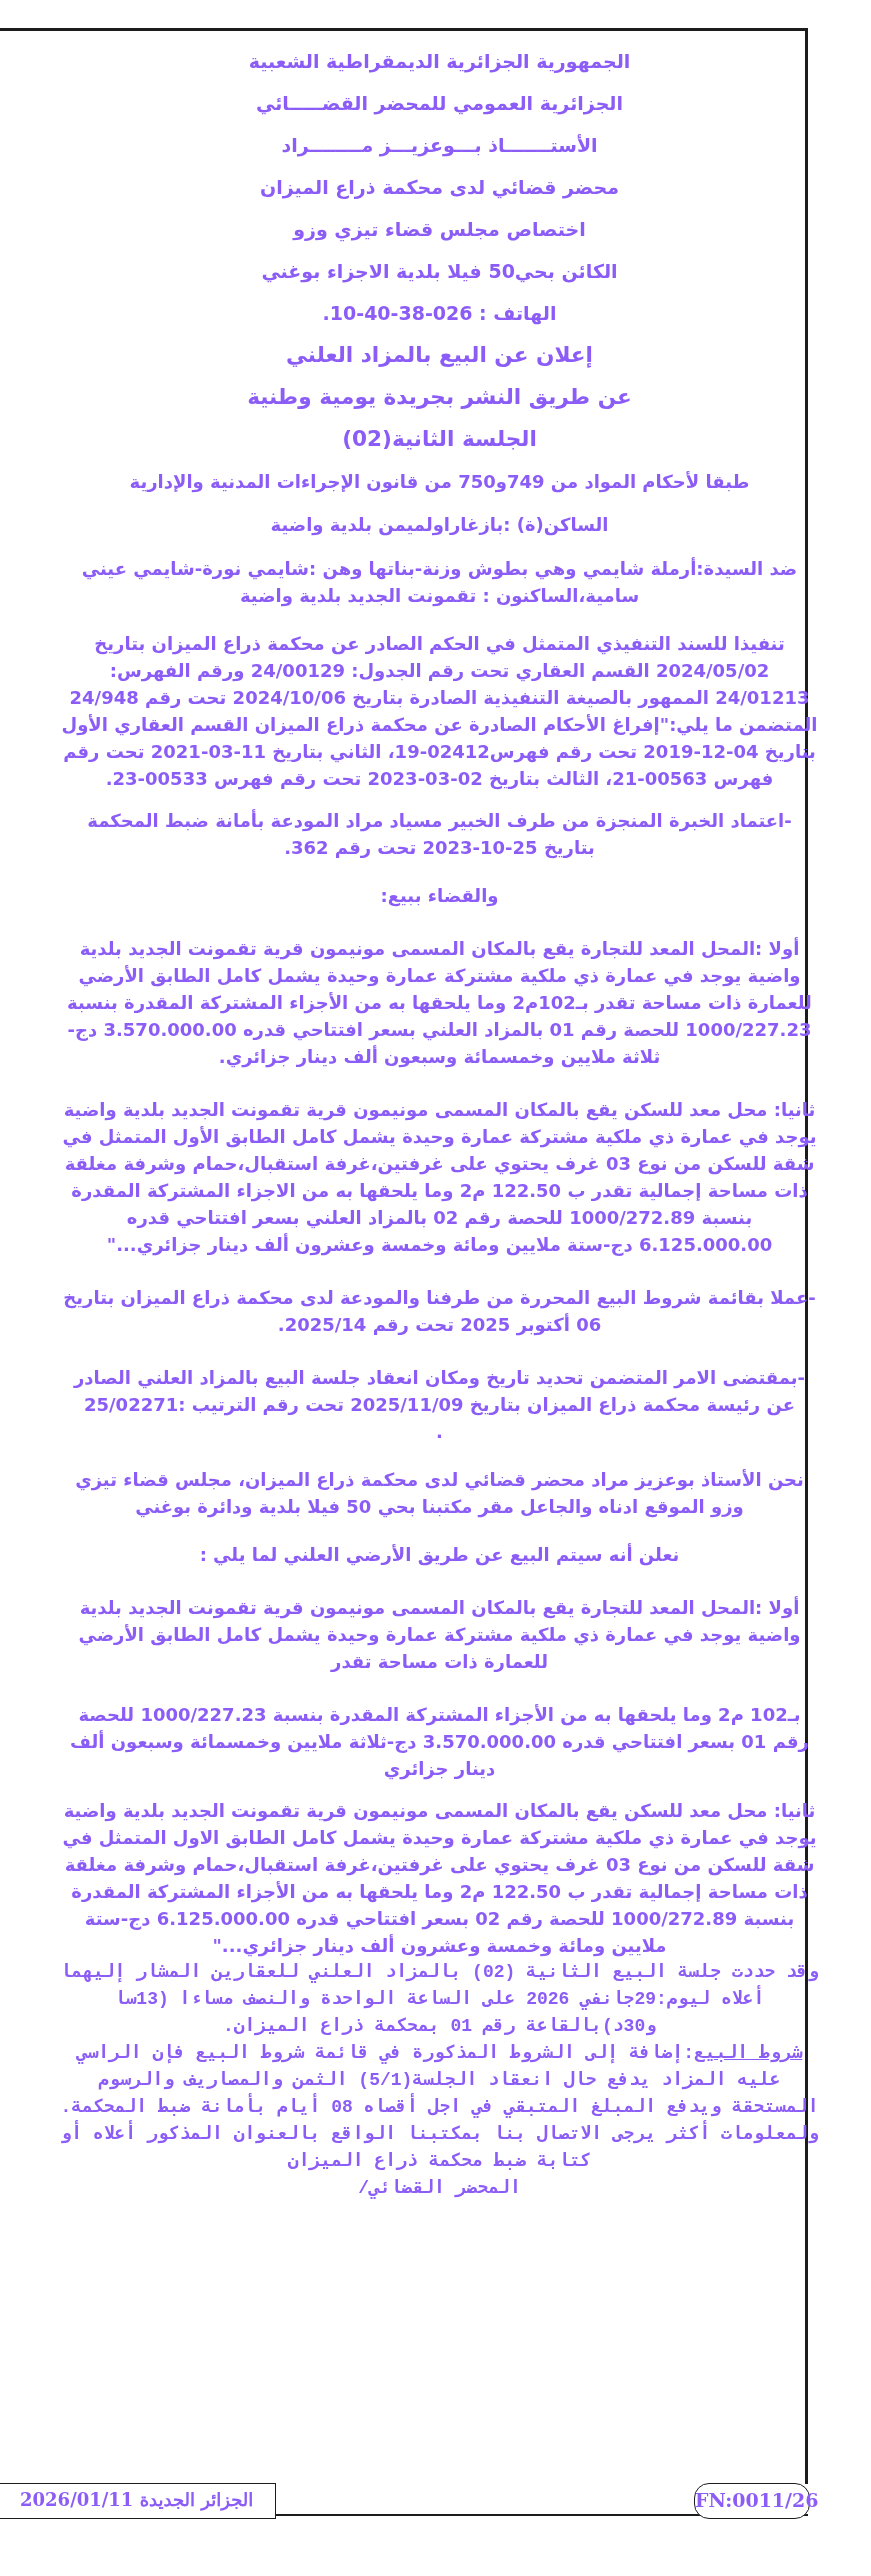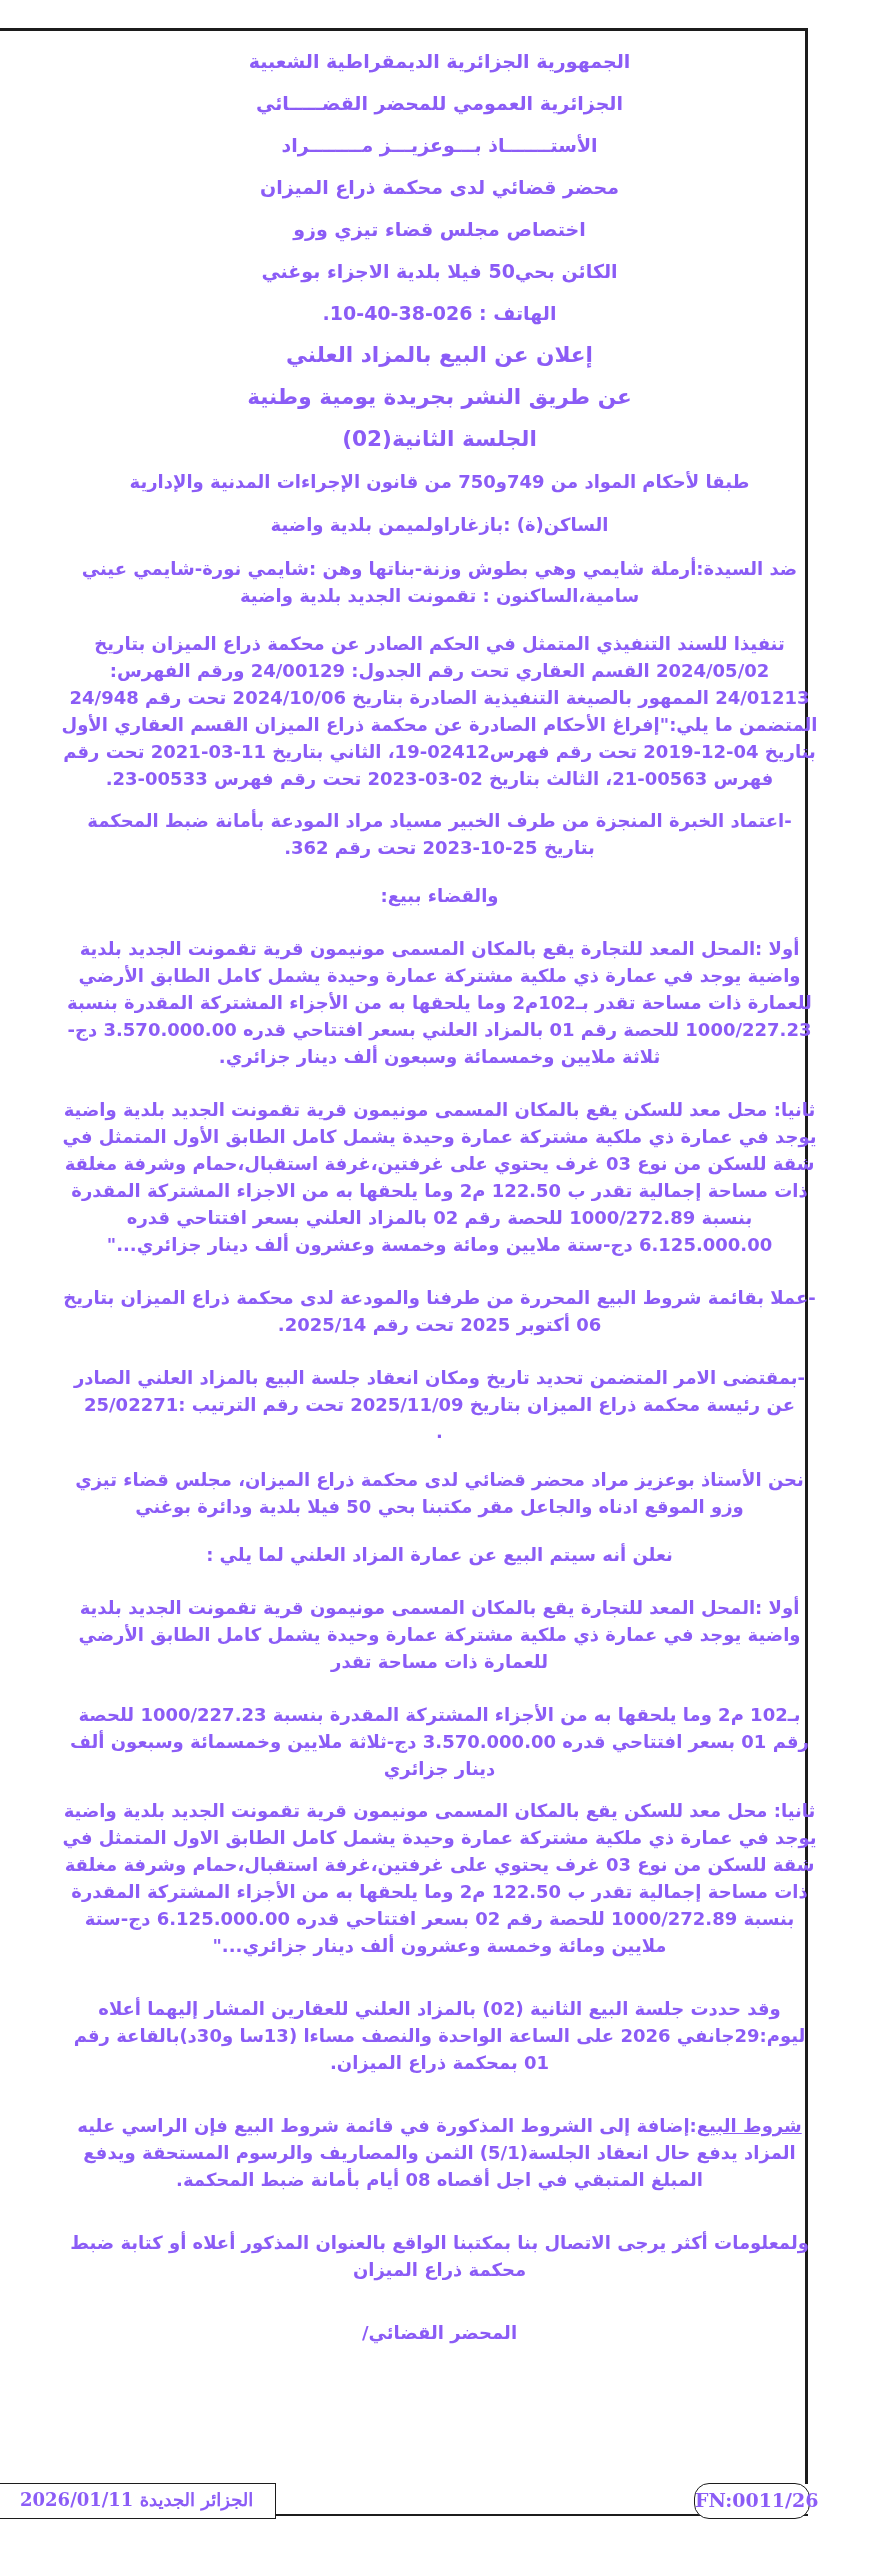--- a/index.html
+++ b/index.html
@@ -22,21 +22,21 @@
   }
   p{margin:0;padding:0;}
   .lh  {font-size:19px;line-height:42px;}
   .ttl {font-size:21.6px;line-height:42px;}
   .intro{font-size:18px;line-height:43px;}
   .para{font-size:18px;line-height:27px;}
   .mt0{margin-top:9.4px;}
   .mt1{margin-top:15px;}
   .mt2{margin-top:21px;}
   .mt3{margin-top:26px;}
-  .mt4{margin-top:36px;}
+  .mt4{font-family:Liberation Mono, monospace;}
   .u{text-decoration:underline;}
   .stamp{
     position:absolute;
     background:#ffffff;
     border:1.9px solid #1c1c1c;
     box-sizing:border-box;
     text-align:center;
     font-family:"DejaVu Serif","Liberation Serif",serif;
     font-weight:700;
   }
@@ -87,21 +87,21 @@
 
     <p class="para mt3">ثانيا: محل معد للسكن يقع بالمكان المسمى مونيمون قرية تقمونت الجديد بلدية واضية يوجد في عمارة ذي ملكية مشتركة عمارة وحيدة يشمل كامل الطابق الأول المتمثل في شقة للسكن من نوع 03 غرف يحتوي على غرفتين،غرفة استقبال،حمام وشرفة مغلقة ذات مساحة إجمالية تقدر ب 122.50 م2 وما يلحقها به من الاجزاء المشتركة المقدرة بنسبة 1000/272.89 للحصة رقم 02 بالمزاد العلني بسعر افتتاحي قدره 6.125.000.00 دج-ستة ملايين ومائة وخمسة وعشرون ألف دينار جزائري..."</p>
 
     <p class="para mt3">-عملا بقائمة شروط البيع المحررة من طرفنا والمودعة لدى محكمة ذراع الميزان بتاريخ 06 أكتوبر 2025 تحت رقم 2025/14.</p>
 
     <p class="para mt3">-بمقتضى الامر المتضمن تحديد تاريخ ومكان انعقاد جلسة البيع بالمزاد العلني الصادر عن رئيسة محكمة ذراع الميزان بتاريخ 2025/11/09 تحت رقم الترتيب :25/02271</p>
     <p class="para">.</p>
 
     <p class="para mt2">نحن الأستاذ بوعزيز مراد محضر قضائي لدى محكمة ذراع الميزان، مجلس قضاء تيزي وزو الموقع ادناه والجاعل مقر مكتبنا بحي 50 فيلا بلدية ودائرة بوغني</p>
 
-    <p class="para mt2">نعلن أنه سيتم البيع عن عمارة المزاد العلني لما يلي :</p>
+    <p class="para mt2">نعلن أنه سيتم البيع عن طريق الأرضي العلني لما يلي :</p>
 
     <p class="para mt3">أولا :المحل المعد للتجارة يقع بالمكان المسمى مونيمون قرية تقمونت الجديد بلدية واضية يوجد في عمارة ذي ملكية مشتركة عمارة وحيدة يشمل كامل الطابق الأرضي للعمارة ذات مساحة تقدر</p>
 
     <p class="para mt3">بـ102 م2 وما يلحقها به من الأجزاء المشتركة المقدرة بنسبة 1000/227.23 للحصة رقم 01 بسعر افتتاحي قدره 3.570.000.00 دج-ثلاثة ملايين وخمسمائة وسبعون ألف دينار جزائري</p>
 
     <p class="para mt1">ثانيا: محل معد للسكن يقع بالمكان المسمى مونيمون قرية تقمونت الجديد بلدية واضية يوجد في عمارة ذي ملكية مشتركة عمارة وحيدة يشمل كامل الطابق الاول المتمثل في شقة للسكن من نوع 03 غرف يحتوي على غرفتين،غرفة استقبال،حمام وشرفة مغلقة ذات مساحة إجمالية تقدر ب 122.50 م2 وما يلحقها به من الأجزاء المشتركة المقدرة بنسبة 1000/272.89 للحصة رقم 02 بسعر افتتاحي قدره 6.125.000.00 دج-ستة ملايين ومائة وخمسة وعشرون ألف دينار جزائري..."</p>
 
     <p class="para mt4">وقد حددت جلسة البيع الثانية (02) بالمزاد العلني للعقارين المشار إليهما أعلاه ليوم:29جانفي 2026 على الساعة الواحدة والنصف مساءا (13سا و30د)بالقاعة رقم 01 بمحكمة ذراع الميزان.</p>
 
     <p class="para mt4"><span class="u">شروط البيع</span><span>:إضافة إلى الشروط المذكورة في قائمة شروط البيع فإن الراسي عليه المزاد يدفع حال انعقاد الجلسة(5/1) الثمن والمصاريف والرسوم المستحقة ويدفع المبلغ المتبقي في اجل أقصاه 08 أيام بأمانة ضبط المحكمة.</span></p>

